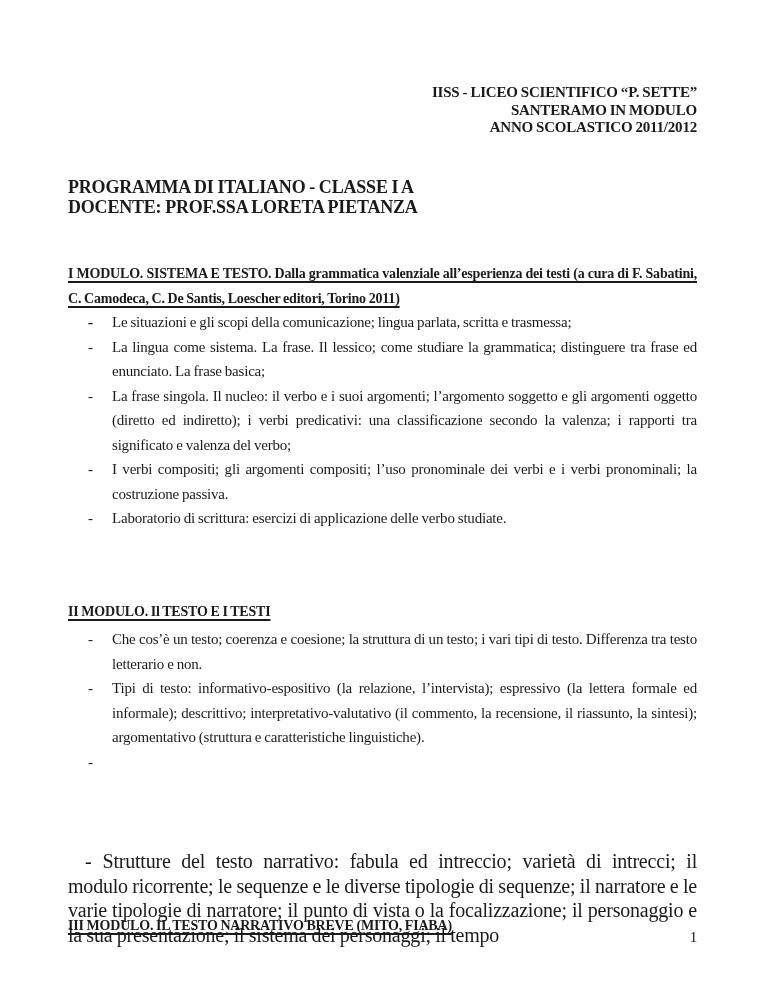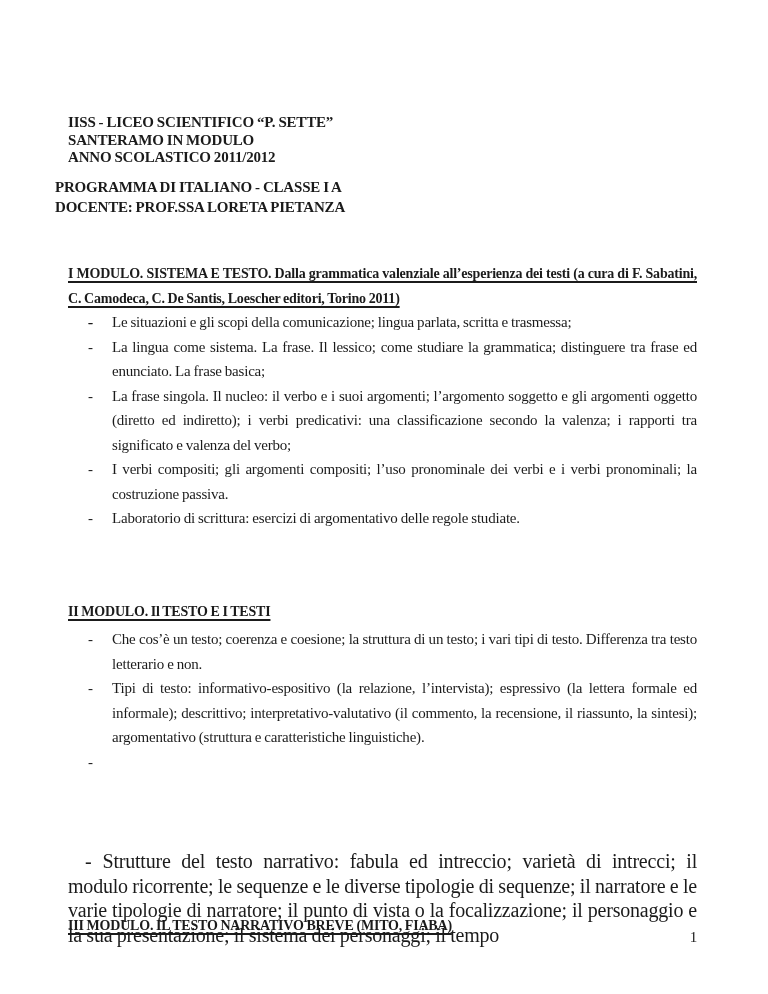--- a/index.html
+++ b/index.html
@@ -9,31 +9,31 @@
     height:994px;
     background:#ffffff;
     font-family:"Liberation Serif", serif;
     color:#1b1b1b;
     letter-spacing:-0.2px;
     word-spacing:-0.5px;
     overflow:hidden;
   }
   .doc-header {
     position:absolute;
-    top:114px; left:68px; width:629px;
-    text-align:left;
+    top:84px; left:68px; width:629px;
+    text-align:right;
     font-weight:bold;
     font-size:15px;
     line-height:17.5px;
   }
   .subheader {
     position:absolute;
-    top:178px; left:55px; width:629px;
+    top:178px; left:68px; width:629px;
     font-weight:bold;
-    font-size:15px;
+    font-size:18px;
     line-height:19.5px;
   }
   .mod-title {
     position:absolute;
     left:68px; width:629px;
     margin:0;
     font-size:14px;
     font-weight:bold;
     line-height:24.5px;
     text-align:justify;
@@ -113,21 +113,21 @@
     <li class="item">
       <span class="dash">-</span>
       <span>La frase singola. Il nucleo: il verbo e i suoi argomenti; l’argomento soggetto e gli argomenti oggetto (diretto ed indiretto); i verbi predicativi: una classificazione secondo la valenza; i rapporti tra significato e valenza del verbo;</span>
     </li>
     <li class="item">
       <span class="dash">-</span>
       <span>I verbi compositi; gli argomenti compositi; l’uso pronominale dei verbi e i verbi pronominali; la costruzione passiva.</span>
     </li>
     <li class="item">
       <span class="dash">-</span>
-      <span>Laboratorio di scrittura: esercizi di argomentativo delle regole studiate.</span>
+      <span>Laboratorio di scrittura: esercizi di applicazione delle verbo studiate.</span>
     </li>
   </ul>
 
   <h2 class="mod-title mt2">II MODULO. Il TESTO E I TESTI</h2>
   <ul class="mod-list ml2">
     <li class="item">
       <span class="dash">-</span>
       <span>Che cos’è un testo; coerenza e coesione; la struttura di un testo; i vari tipi di testo. Differenza tra testo letterario e non.</span>
     </li>
     <li class="item">

